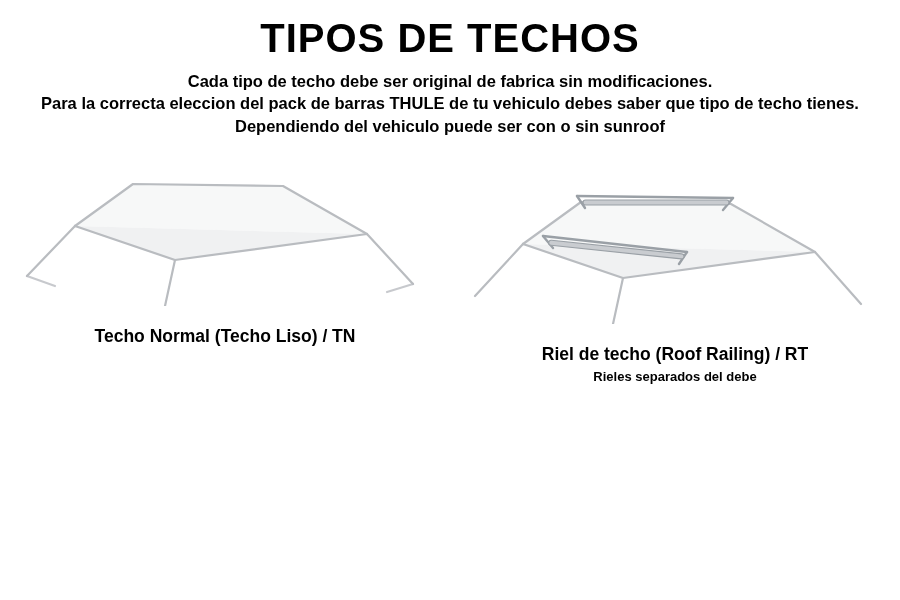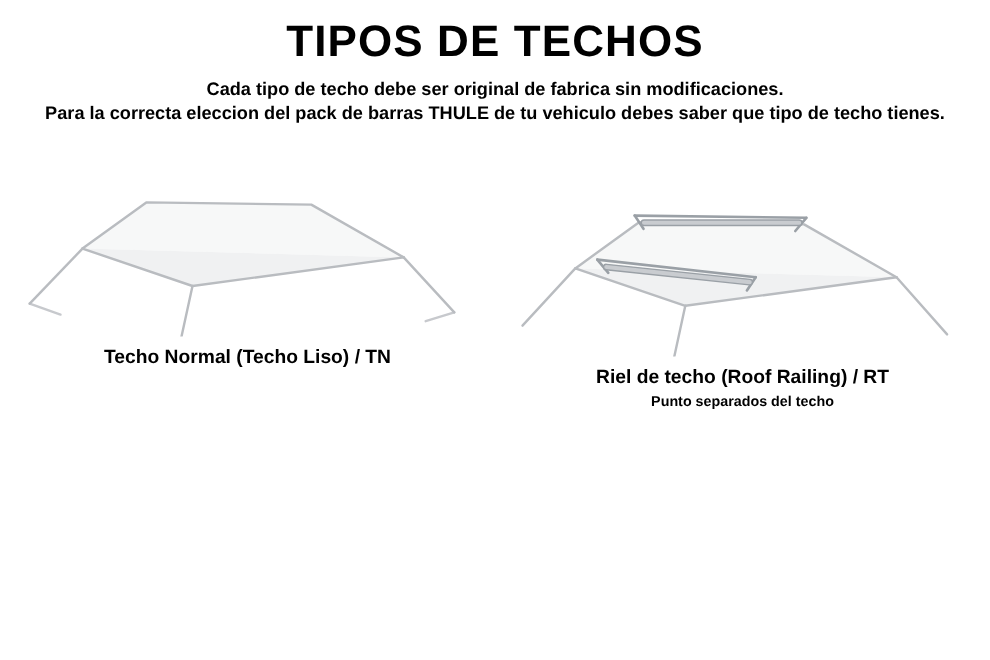--- a/index.html
+++ b/index.html
@@ -59,21 +59,21 @@
   .art {
     width: 420px;
     height: 150px;
     display: block;
   }
   .cap-main {
     font-size: 17.5px;
     font-weight: bold;
     text-align: center;
     color: #000000;
-    margin-top: 8px;
+    margin-top: 20px;
   }
   .cap-sub {
     font-size: 13px;
     font-weight: bold;
     text-align: center;
     color: #000000;
     margin-top: 4px;
   }
   .cell.r1 .art { margin-top: 8px; }
   .cell.r2 .art { margin-top: 26px; }
@@ -81,20 +81,21 @@
 </head>
 <body>
 
 <div class="page">
 
   <div class="title">TIPOS DE TECHOS</div>
 
   <div class="subtitle">
     <div>Cada tipo de techo debe ser original de fabrica sin modificaciones.</div>
     <div>Para la correcta eleccion del pack de barras THULE de tu vehiculo debes saber que tipo de techo tienes.</div>
+    <div>Dependiendo del vehiculo puede ser con o sin sunroof</div>
   </div>
 
   <div class="grid">
 
     <div class="cell r1">
       <svg class="art" viewBox="0 0 420 150">
         <g fill="none" stroke="#b9bcc0" stroke-width="2.2" stroke-linejoin="round" stroke-linecap="round">
           <path d="M60 70 L118 28 L268 30 L352 78" fill="#f7f8f8"></path>
           <path d="M60 70 L12 120"></path>
           <path d="M352 78 L398 128"></path>
@@ -126,17 +127,17 @@
           <path d="M78 62 L222 78"></path>
           <path d="M78 62 L88 74"></path>
           <path d="M222 78 L214 90"></path>
         </g>
         <g fill="#c9ccd0" stroke="#9aa0a6" stroke-width="1.2">
           <rect x="118" y="26" width="146" height="5" rx="2.5"></rect>
           <rect x="84" y="66" width="136" height="5" rx="2.5" transform="rotate(6 84 66)"></rect>
         </g>
       </svg>
       <div class="cap-main">Riel de techo (Roof Railing) / RT</div>
-      <div class="cap-sub">Punto separados del techo</div>
+      <div class="cap-sub">Rieles separados del debe</div>
     </div>
 
   </div>
 </div>
 
 </body></html>

